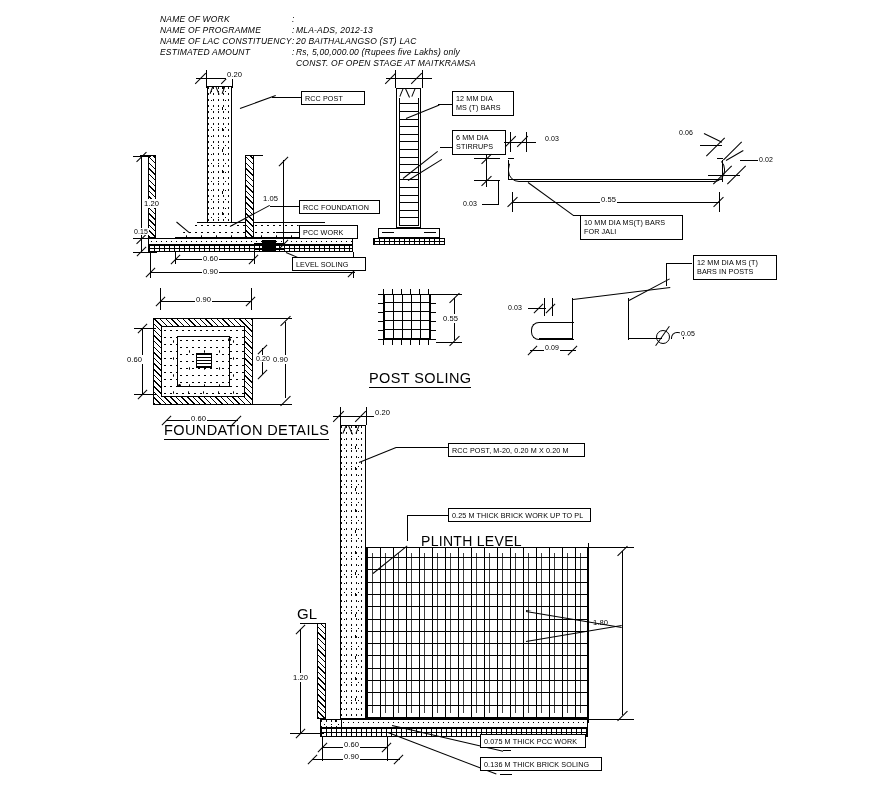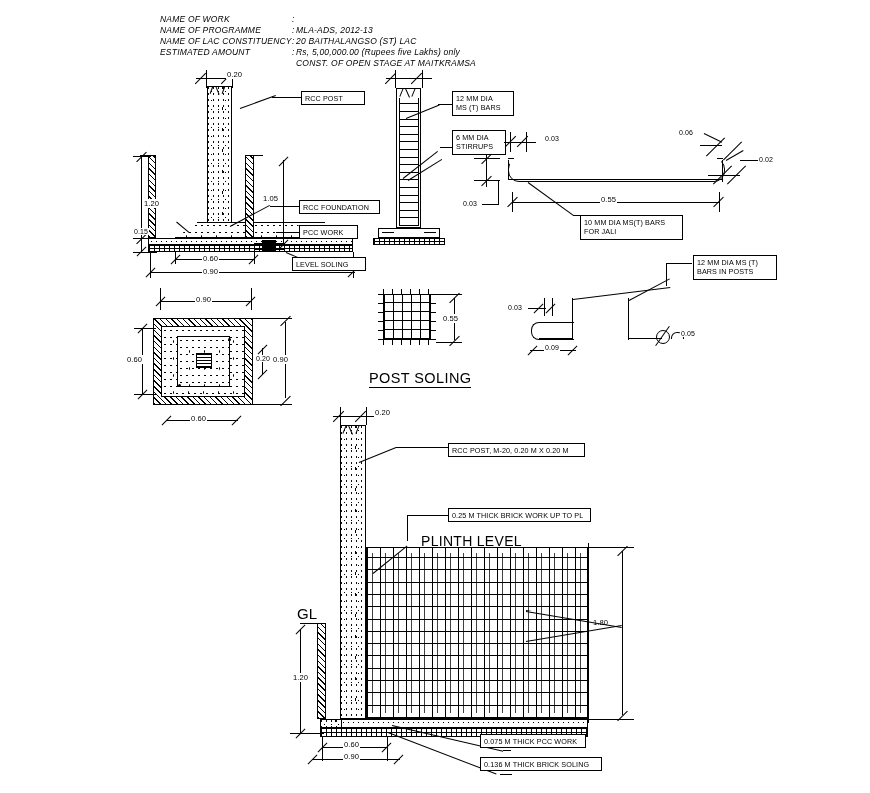--- a/index.html
+++ b/index.html
@@ -352,20 +352,21 @@
     <div class="ln lnh" style="left:252px;top:48px;width:40px;"></div>
     <div class="ln lnh" style="left:252px;top:134px;width:40px;"></div>
     <div class="dim" style="left:272px;top:85px;">0.90</div>
 
     <div class="ln lnh" style="left:166px;top:150px;width:72px;"></div>
     <div class="ln" style="left:166px;top:144px;width:1px;height:13px;transform:rotate(45deg);"></div>
     <div class="ln" style="left:236px;top:144px;width:1px;height:13px;transform:rotate(45deg);"></div>
     <div class="dim" style="left:190px;top:144px;">0.60</div>
   </div>
 
+  <div class="hd" style="left:164px;top:422px;">FOUNDATION DETAILS</div>
 
   <div class="abs" style="left:360px;top:280px;width:170px;height:110px;">
     <div class="abs grid-mesh bx" style="left:23px;top:14px;width:48px;height:46px;"></div>
 
     <div class="abs" style="left:23px;top:9px;width:48px;height:6px;
                 background-image:repeating-linear-gradient(90deg,#000 0 1.2px,transparent 1.2px 9px);"></div>
     <div class="abs" style="left:23px;top:59px;width:48px;height:6px;
                 background-image:repeating-linear-gradient(90deg,#000 0 1.2px,transparent 1.2px 9px);"></div>
     <div class="abs" style="left:18px;top:14px;width:6px;height:46px;
                 background-image:repeating-linear-gradient(0deg,#000 0 1.2px,transparent 1.2px 9px);"></div>

